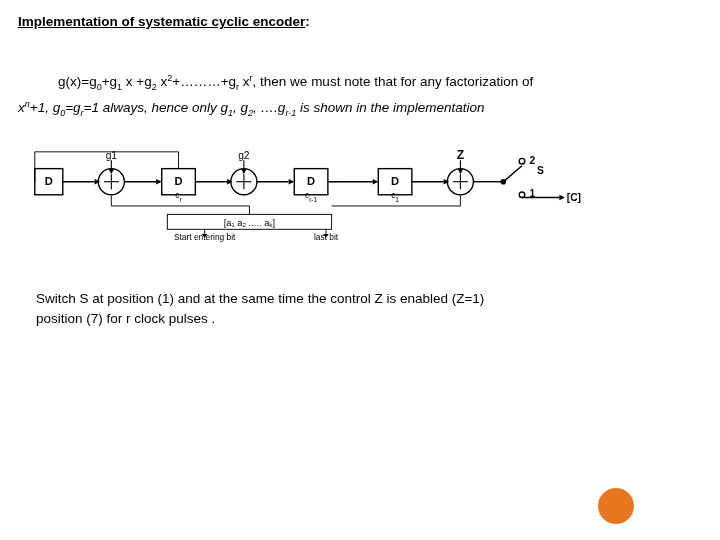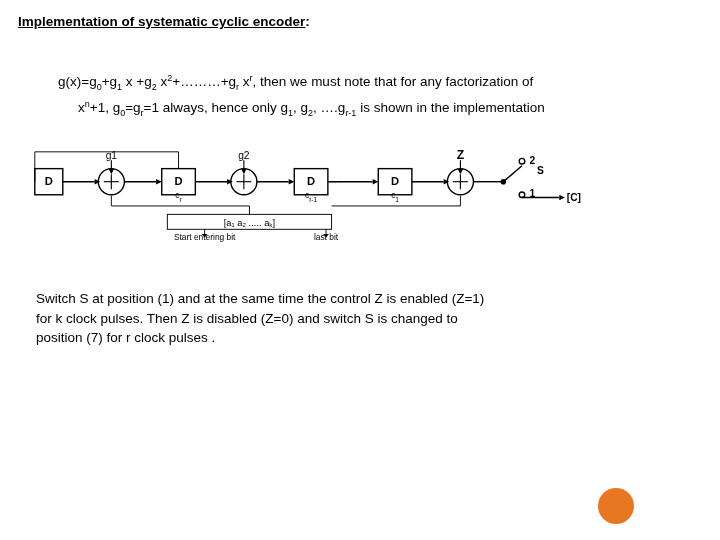--- a/index.html
+++ b/index.html
@@ -28,21 +28,21 @@
       font-weight: bold;
     }
     .para-block {
       margin-bottom: 4px;
     }
     .indent1 {
       margin-left: 40px;
       margin-top: 40px;
     }
     .indent2 {
-      margin-left: 60px;
+      font-style: italic;
     }
     .circuit-container {
       width: 100%;
       display: flex;
       justify-content: center;
       align-items: center;
       margin: 8px 0 6px 0;
     }
     .circuit-svg {
       width: 660px;
@@ -189,19 +189,18 @@
 
       <text x="330" y="115" text-anchor="middle" font-size="9">last bit</text>
       <line x1="330" y1="103" x2="330" y2="108" stroke="#000" stroke-width="1"></line>
       <polygon points="327,108 330,112 333,108" fill="#000"></polygon>
 
     </svg>
   </div>
 
   <div class="bottom-text">
     <div>Switch S at position (1) and at the same time the control Z  is enabled (Z=1)</div>
-    <div>for k clock pulses. Then Z is disabled (Z=0) and switch S is changed to</div>
     <div>position (7) for r clock pulses  .</div>
   </div>
 
   <div class="orange-circle"></div>
 
 </div>
 
 </body></html>

